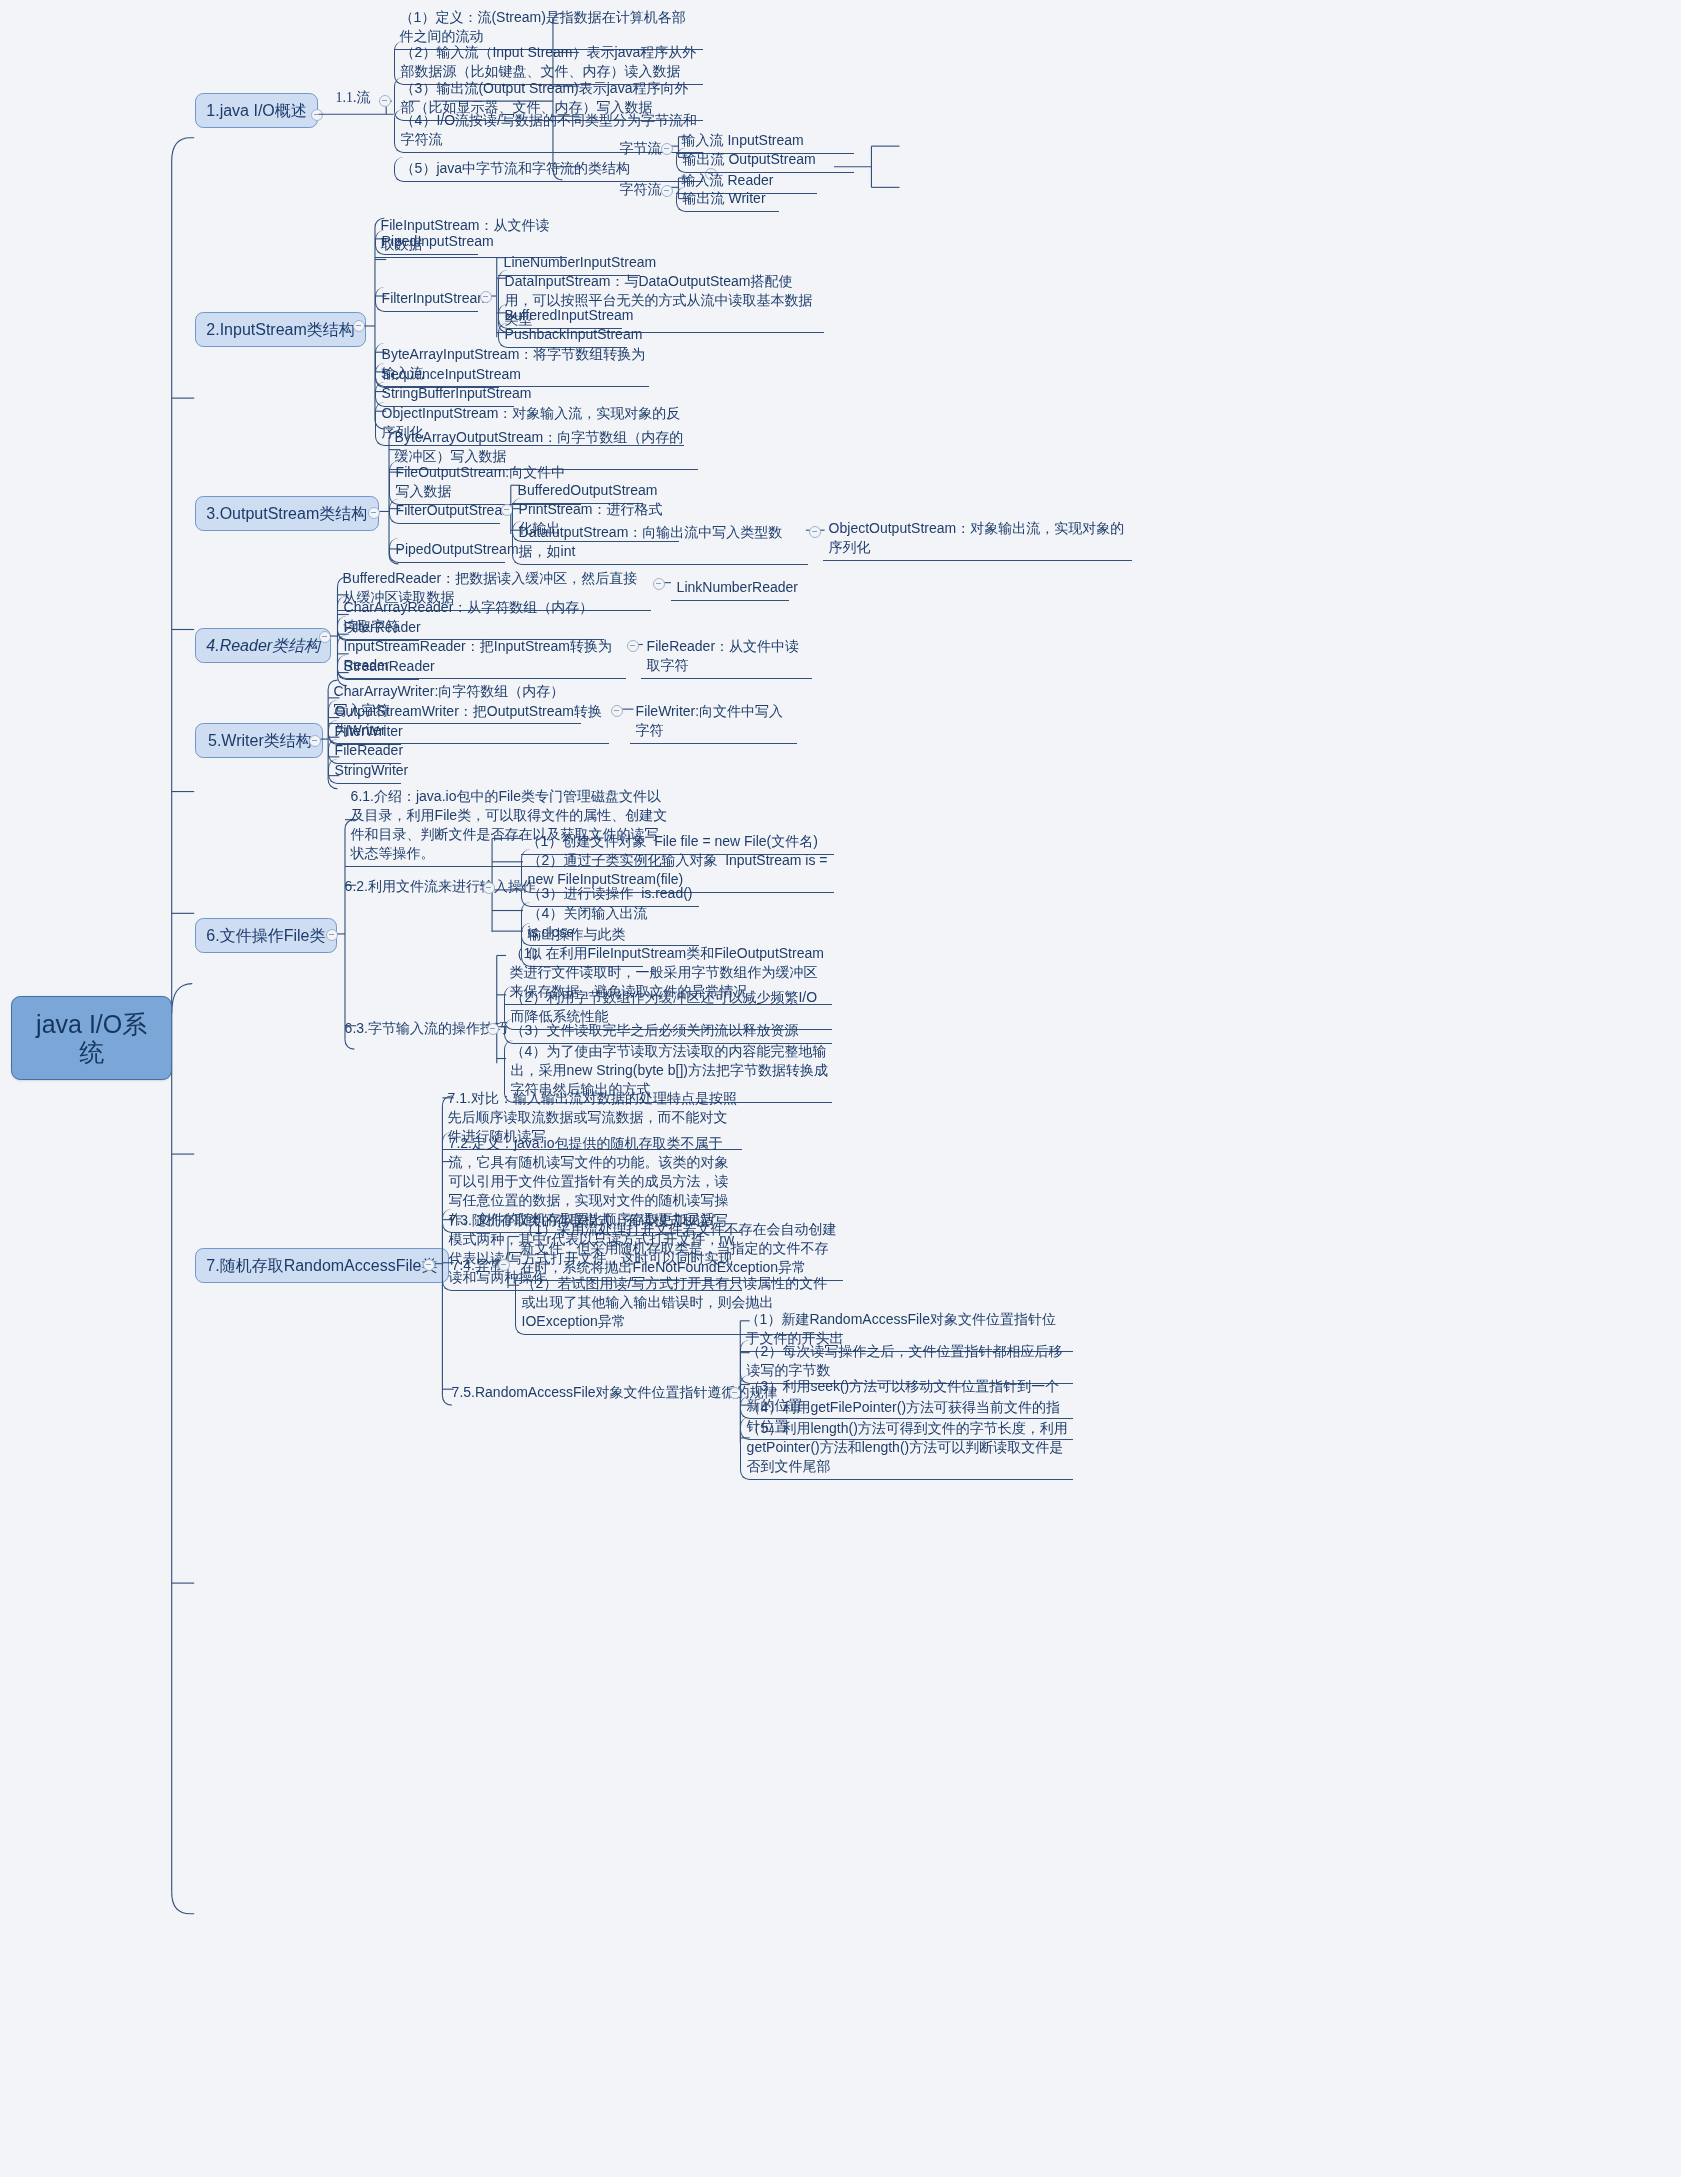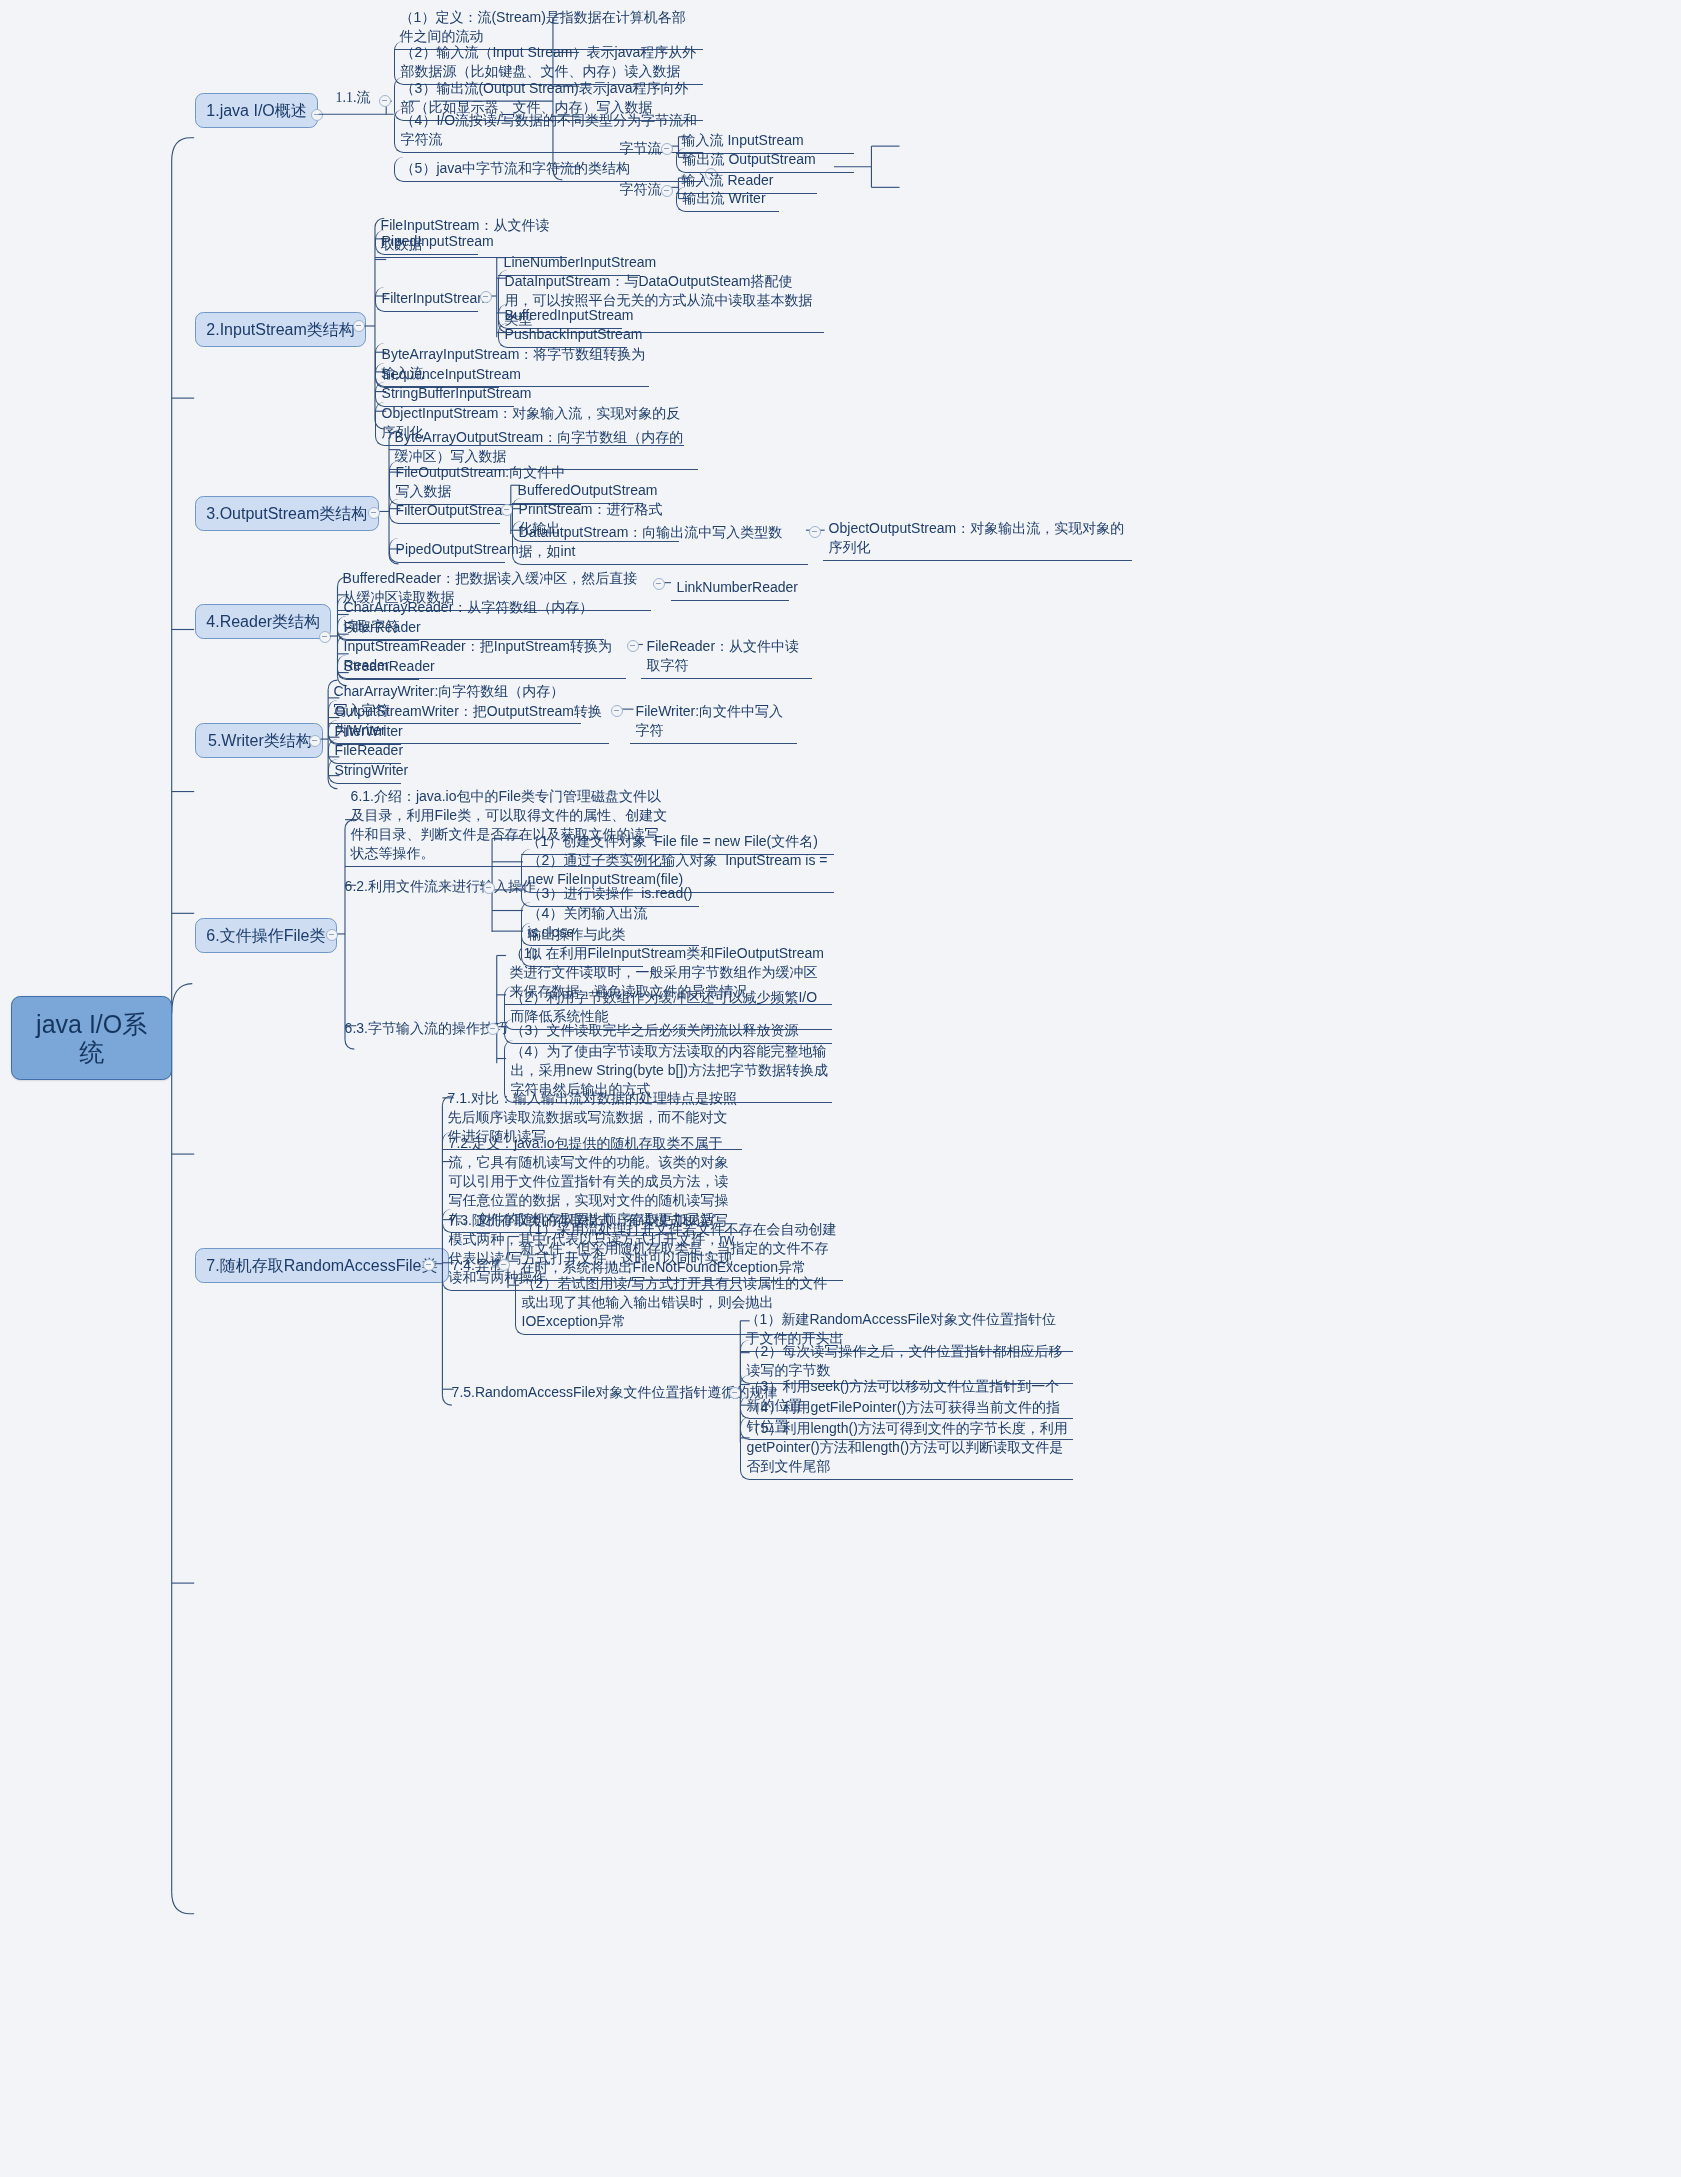--- a/index.html
+++ b/index.html
@@ -228,21 +228,21 @@
 <div class="collapse" style="left:501px;top:504px;"></div>
 
 <div class="node txt underline" style="left:512px;top:479px;width:131px;">BufferedOutputStream</div>
 <div class="node txt boxed" style="left:512px;top:498px;width:167px;">PrintStream：进行格式化输出</div>
 <div class="node txt boxed" style="left:512px;top:521px;width:296px;">DataIutputStream：向输出流中写入类型数据，如int</div>
 <div class="collapse" style="left:809px;top:526px;"></div>
 <div class="node txt underline" style="left:823px;top:517px;width:309px;">ObjectOutputStream：对象输出流，实现对象的序列化</div>
 
 <div class="node txt boxed" style="left:389px;top:538px;width:116px;">PipedOutputStream</div>
 
-<div class="node topic" style="left:195px;top:604px;">4.Reader类结构</div>
+<div class="node topic" style="left:195px;top:628px;font-style:italic;">4.Reader类结构</div>
 <div class="collapse" style="left:319px;top:631px;"></div>
 
 <svg class="lines" viewBox="0 0 1795 2324">
  <g fill="none" stroke="#33507c" stroke-width="1.2">
   <path d="M352,679 L360,679"></path>
   <path d="M360,626 L360,722"></path>
   <path d="M360,626 C360,620 364,616 370,616"></path>
   <path d="M360,722 C360,728 364,732 370,732"></path>
   <path d="M360,635 L372,635"></path>
   <path d="M360,656 L372,656"></path>

